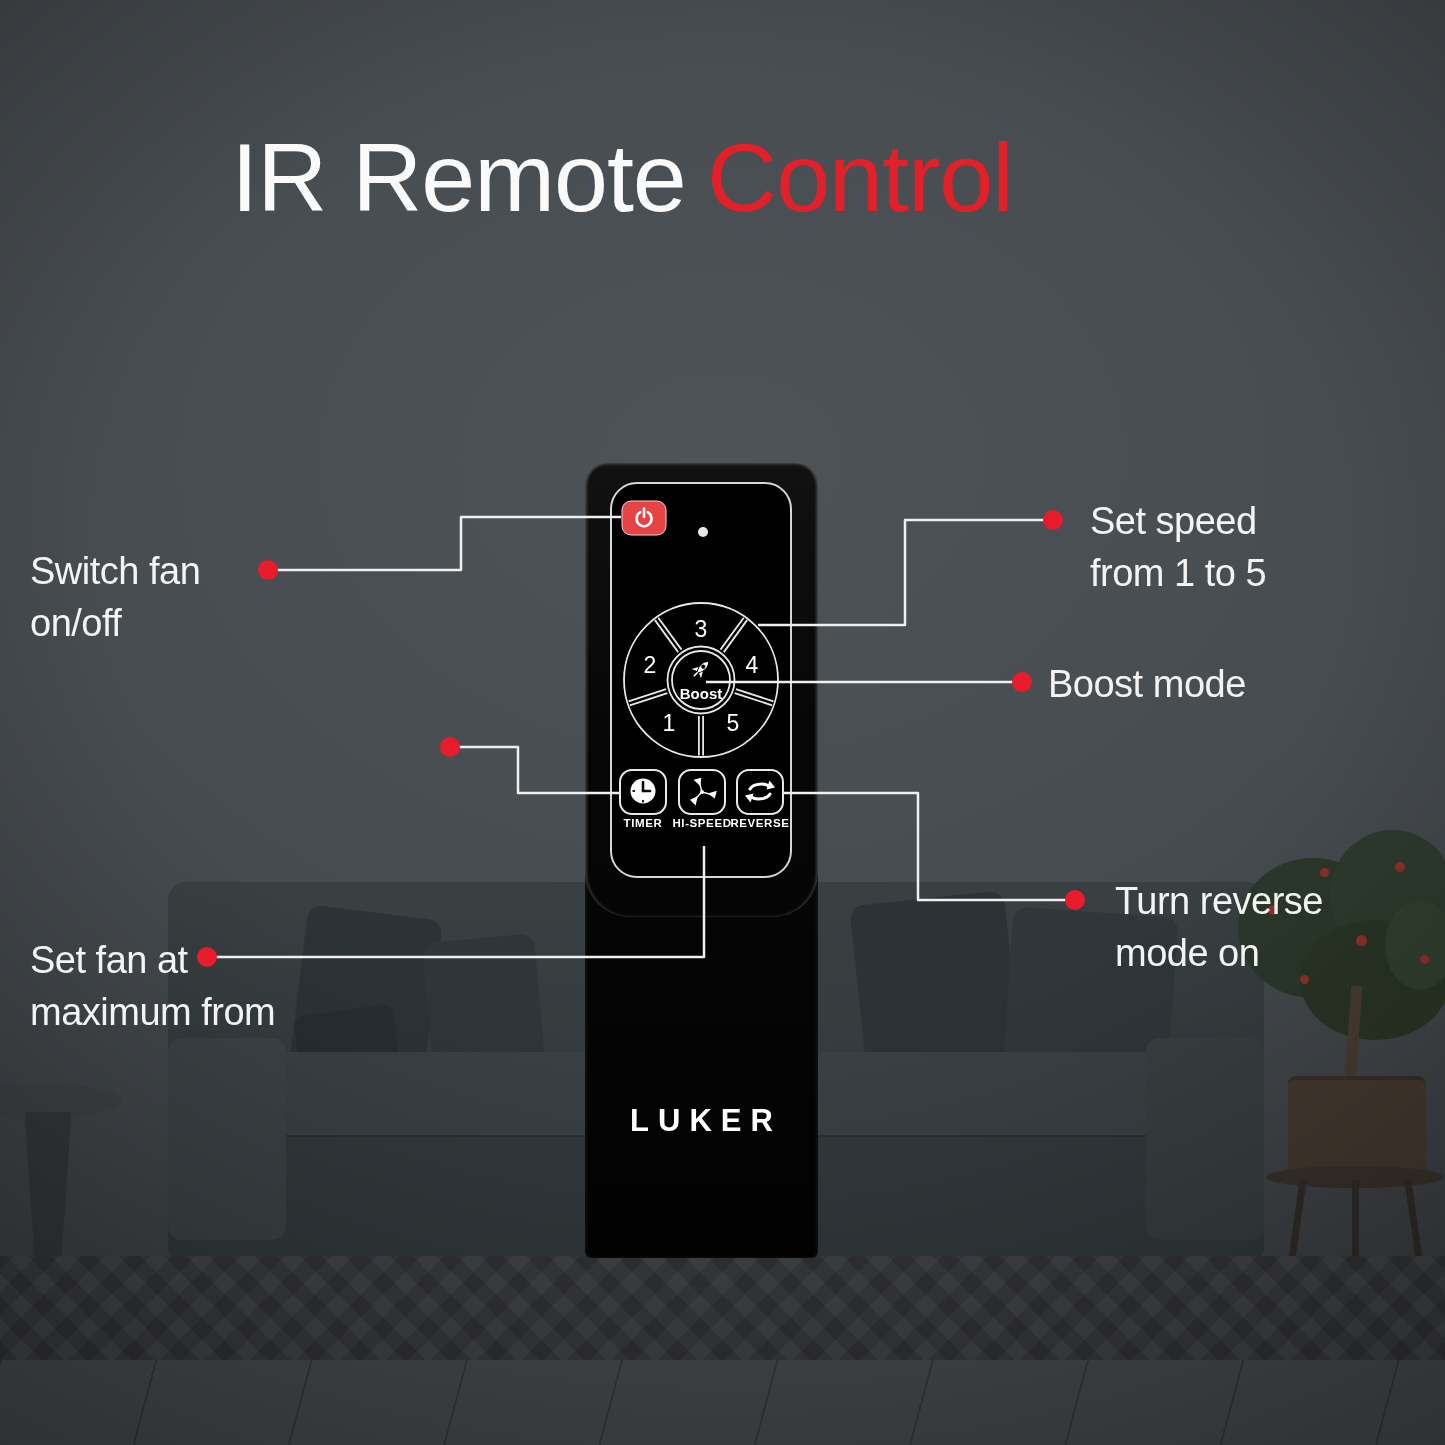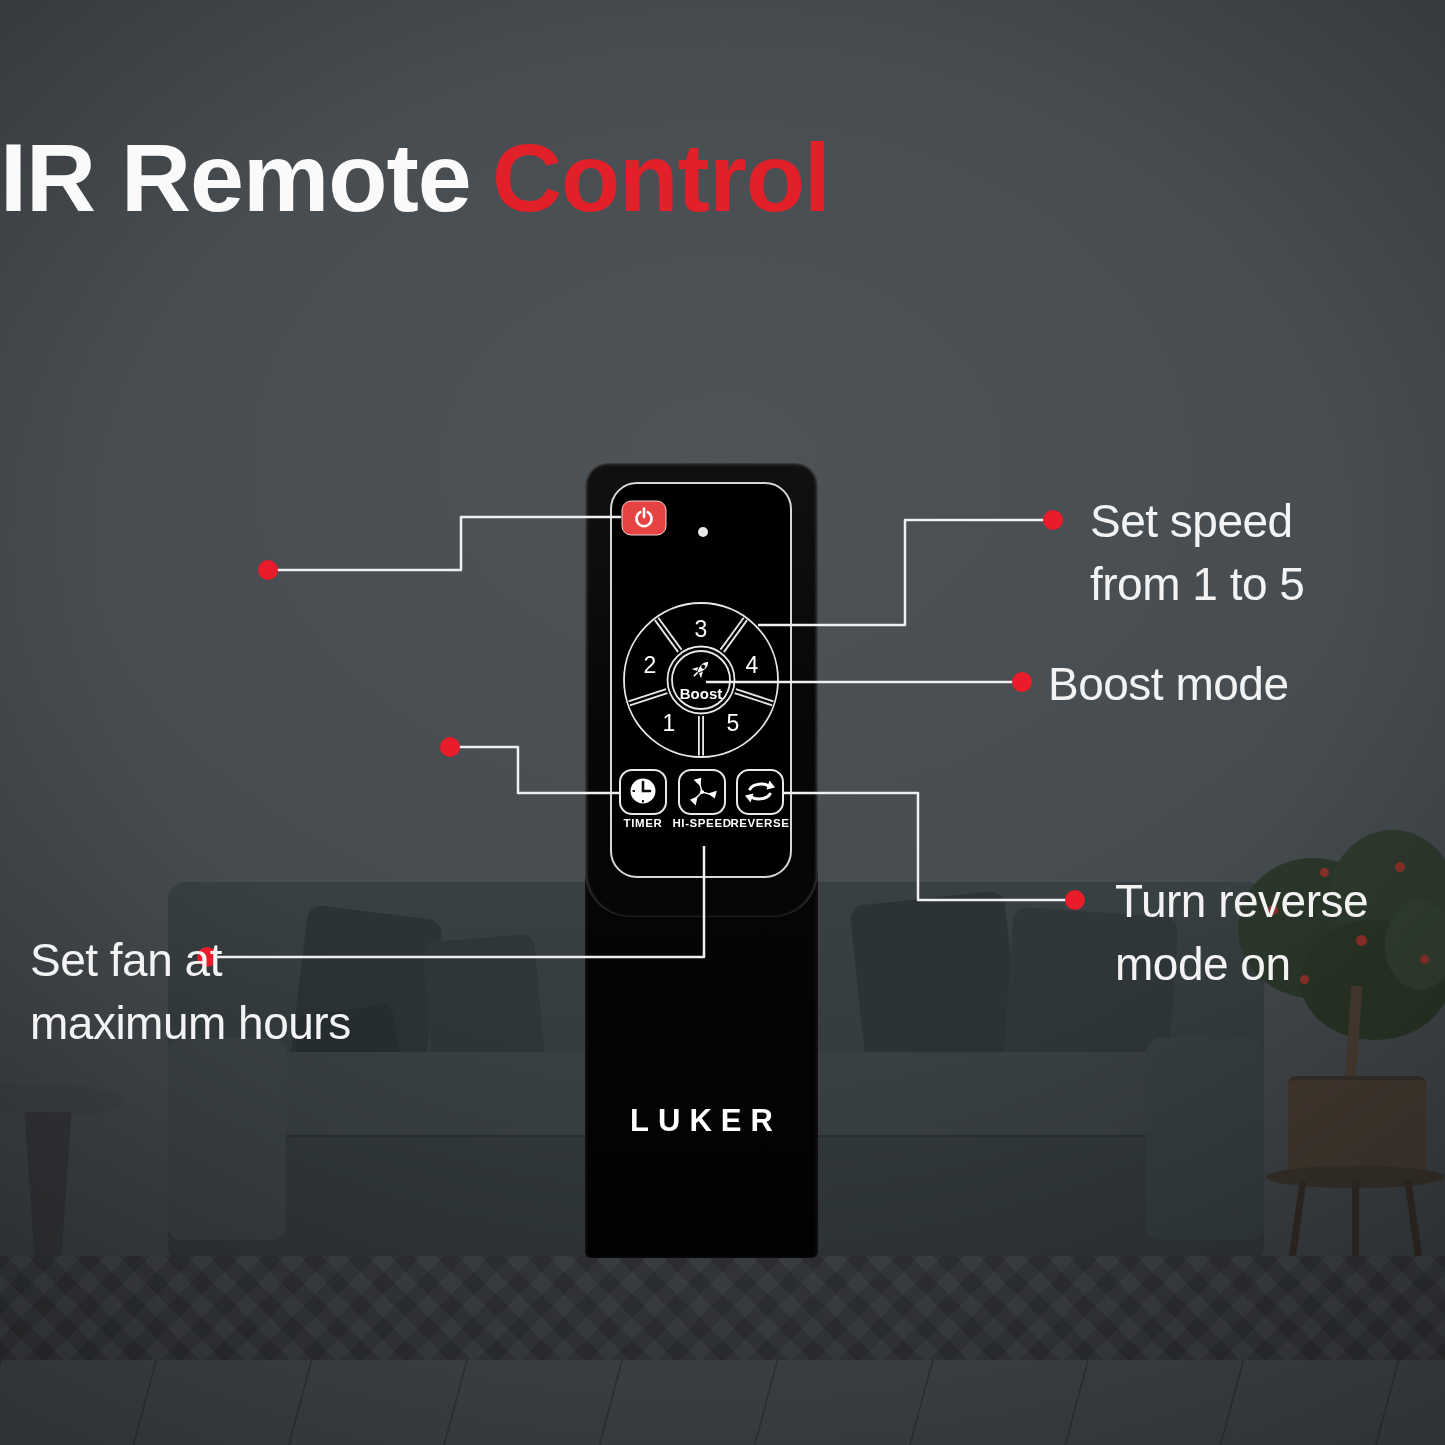--- a/index.html
+++ b/index.html
@@ -33,38 +33,38 @@
   .trunk{left:1348px;top:986px;width:11px;height:96px;background:#4a3d31;transform:rotate(4deg);}
   .rug{left:0;top:1256px;width:1445px;height:108px;background:#43464a;
     background-image:repeating-linear-gradient(45deg,rgba(0,0,0,.14) 0 16px,transparent 16px 32px),
                      repeating-linear-gradient(-45deg,rgba(0,0,0,.12) 0 16px,transparent 16px 32px);}
   .floor{left:0;top:1360px;width:1445px;height:85px;background:#4a4e51;
     background-image:repeating-linear-gradient(105deg,rgba(0,0,0,.22) 0 2px,transparent 2px 150px);}
   .vignette{left:0;top:0;width:1445px;height:1445px;pointer-events:none;
     background:radial-gradient(95% 75% at 50% 38%, rgba(0,0,0,0) 45%, rgba(0,0,0,0.38) 100%);}
 
   
-  .title{left:0;top:122px;width:1244px;text-align:left;font-size:97px;font-weight:700;
+  .title{left:0;top:122px;width:1244px;text-align:center;font-size:97px;font-weight:400;
     letter-spacing:-1px;color:#fafafa;white-space:nowrap;}
   .title .main{margin-right:.22em;}
   .title .accent{color:#e2202a;}
 
   
   .remote-body{left:585px;top:463px;width:233px;height:795px;border-radius:22px 22px 6px 6px;
     background:linear-gradient(180deg,#111112 0%,#070708 32%,#020203 100%);
     box-shadow:inset 2px 0 3px rgba(255,255,255,.06),inset -2px 0 3px rgba(255,255,255,.06);}
   .remote-head{left:585px;top:463px;width:233px;height:454px;border-radius:22px 22px 45px 45px;
     box-shadow:inset 3px 0 3px -1px rgba(255,255,255,.16),inset -3px 0 3px -1px rgba(255,255,255,.16),
                inset 0 3px 3px -1px rgba(255,255,255,.12),inset 0 -2px 3px -1px rgba(255,255,255,.10);}
 
   svg.layer{left:0;top:0;width:1445px;height:1445px;pointer-events:none;}
 
   
-  .co{position:absolute;color:#f3f3f3;font-size:46px;font-weight:300;letter-spacing:-.5px;
-      line-height:1.36;white-space:nowrap;}
+  .co{position:absolute;color:#f3f3f3;font-size:38px;font-weight:300;letter-spacing:-.5px;
+      line-height:1.36;white-space:nowrap;margin-top:6px;}
   .co-switch{left:30px;top:540px;}
   .co-schedule{left:30px;top:717px;}
   .co-setfan{left:30px;top:929px;}
   .co-speed{left:1090px;top:490px;}
   .co-boost{left:1048px;top:653px;}
   .co-reverse{left:1115px;top:870px;}
 </style>
 </head>
 <body>
 
@@ -231,23 +231,27 @@
     <g fill="#e81c2a">
       <circle cx="268" cy="570" r="10"></circle>
       <circle cx="450" cy="747" r="10"></circle>
       <circle cx="207" cy="957" r="10"></circle>
       <circle cx="1053" cy="520" r="10"></circle>
       <circle cx="1022" cy="682" r="10"></circle>
       <circle cx="1075" cy="900" r="10"></circle>
     </g>
   </svg>
 
+  <div class="co co-switch">
+    <span>Switch fan</span><br>
+    <span>on/off</span>
+  </div>
   <div class="co co-setfan">
     <span>Set fan at</span><br>
-    <span>maximum hours</span>
+    <span>maximum from</span>
   </div>
   <div class="co co-speed">
     <span>Set speed</span><br>
     <span>from 1 to 5</span>
   </div>
   <div class="co co-reverse">
     <span>Turn reverse</span><br>
     <span>mode on</span>
   </div>
   <div class="co co-boost">

